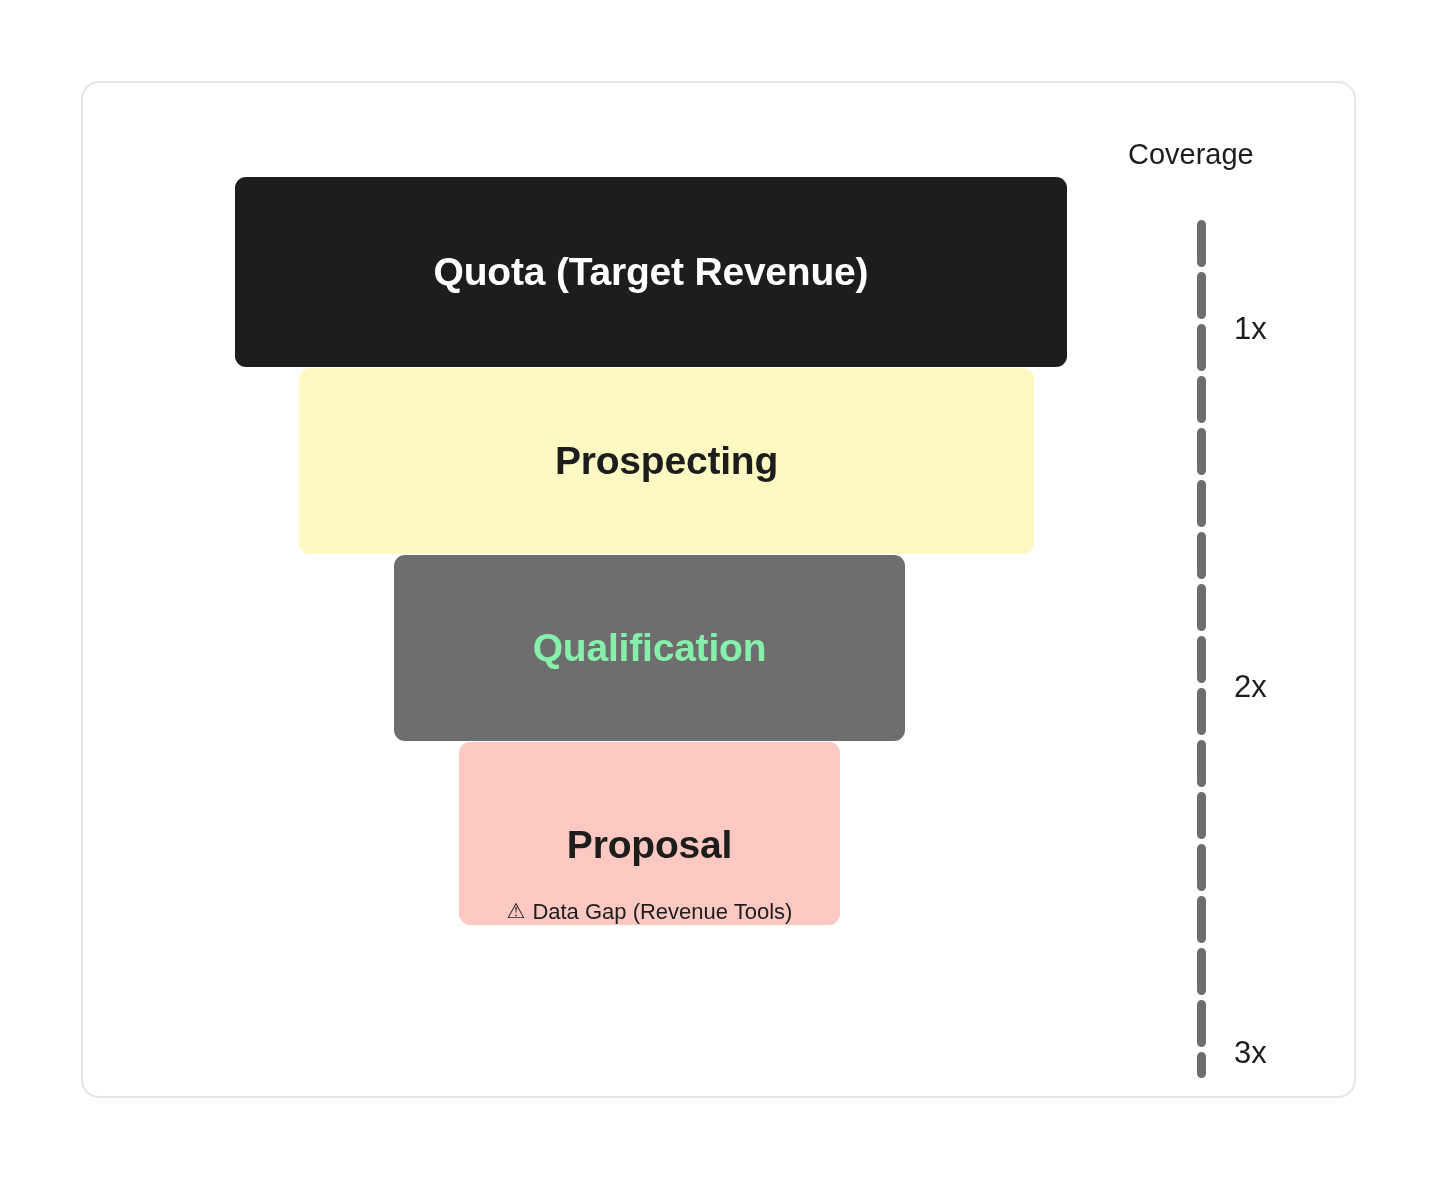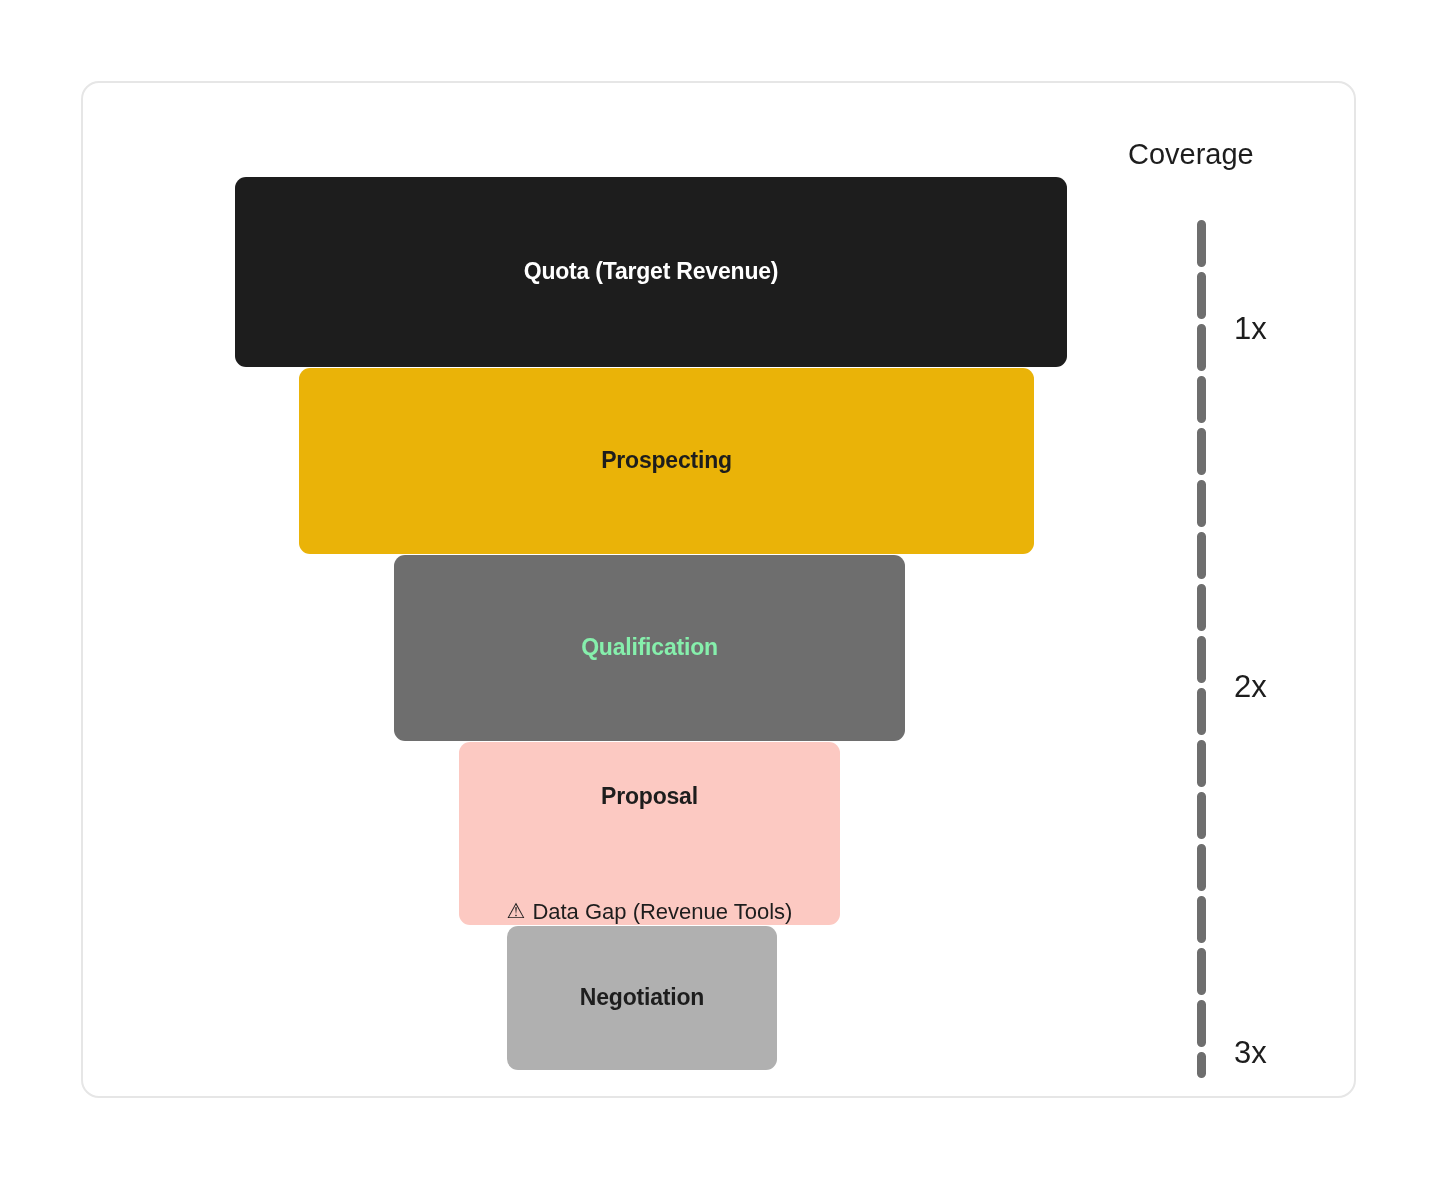--- a/index.html
+++ b/index.html
@@ -48,21 +48,21 @@
     position: absolute;
     box-sizing: border-box;
     border-radius: 11px;
     display: flex;
     flex-direction: column;
     align-items: center;
     justify-content: center;
   }
 
   .bar-label {
-    font-size: 23px;
+    font-size: 39px;
     font-weight: bold;
     letter-spacing: -0.2px;
     line-height: 1.1;
     text-align: center;
     white-space: nowrap;
   }
 
   .bar-note {
     margin-top: 32px;
     font-size: 22px;
@@ -124,39 +124,36 @@
 <div id="canvas">
 
   <div id="funnel-card">
 
     <div id="funnel-stack">
 
       <div class="funnel-bar" style="left:152px; top:94px; width:832px; height:190px; background:#1d1d1d;">
         <div class="bar-label" style="color:#ffffff;">Quota (Target Revenue)</div>
       </div>
 
-      <div class="funnel-bar" style="left:216px; top:285px; width:735px; height:186px; background:#eab308;">
+      <div class="funnel-bar" style="left:216px; top:285px; width:735px; height:186px; background:#fef9c3;">
         <div class="bar-label" style="color:#1d1d1d;">Prospecting</div>
       </div>
 
       <div class="funnel-bar" style="left:311px; top:472px; width:511px; height:186px; background:#6e6e6e;">
         <div class="bar-label" style="color:#86efac;">Qualification</div>
       </div>
 
-      <div class="funnel-bar" style="left:376px; top:659px; width:381px; height:183px; background:#fcc9c2; justify-content:space-between; padding-top:42px;">
+      <div class="funnel-bar" style="left:376px; top:659px; width:381px; height:183px; background:#fcc9c2; justify-content:flex-end; padding-top:42px;">
         <div class="bar-label" style="color:#1d1d1d;">Proposal</div>
         <div class="bar-note" style="color:#1d1d1d;">
           <span class="warn-glyph">⚠</span>
           <span>Data Gap (Revenue Tools)</span>
         </div>
       </div>
 
-      <div class="funnel-bar" style="left:424px; top:843px; width:270px; height:144px; background:#b0b0b0;">
-        <div class="bar-label" style="color:#1d1d1d;">Negotiation</div>
-      </div>
 
     </div>
 
     <div id="coverage-axis">
 
       <div id="coverage-title">Coverage</div>
 
       <svg id="coverage-dashed-line" viewBox="0 0 9 858" preserveAspectRatio="none">
         <line x1="4.5" y1="4.5" x2="4.5" y2="853.5" stroke="#6e6e6e" stroke-width="9" stroke-linecap="round" stroke-dasharray="38 14"></line>
       </svg>

